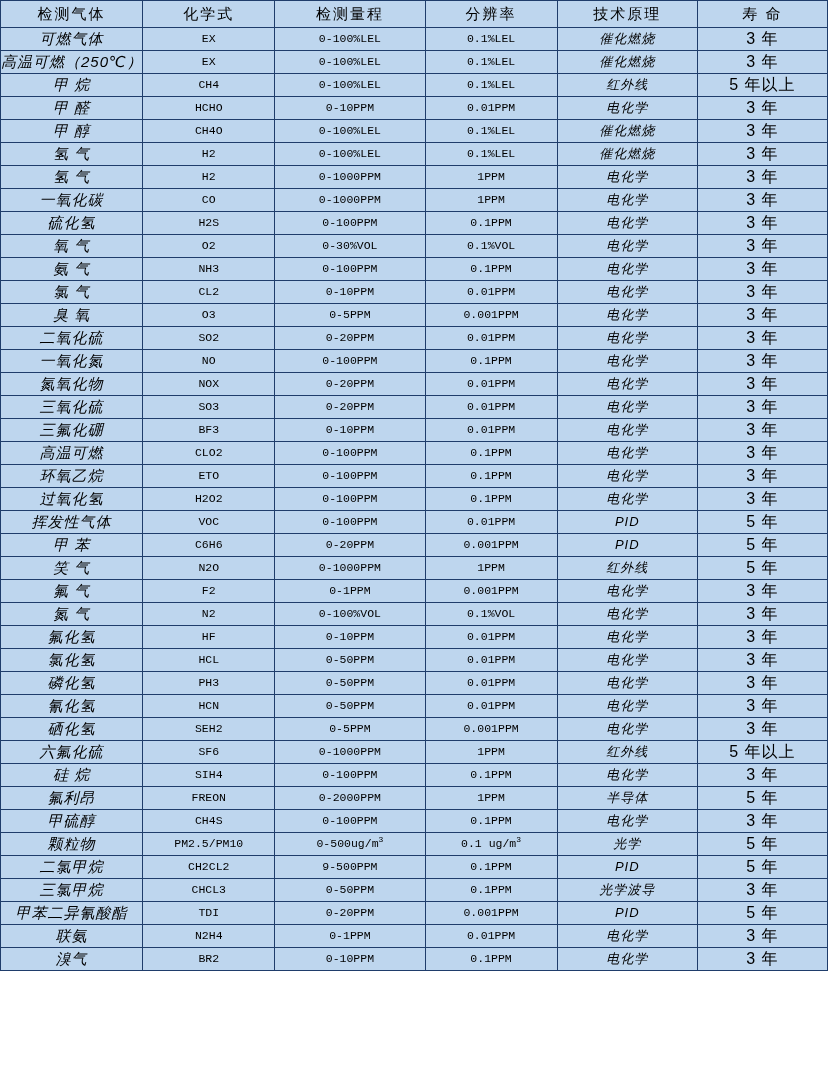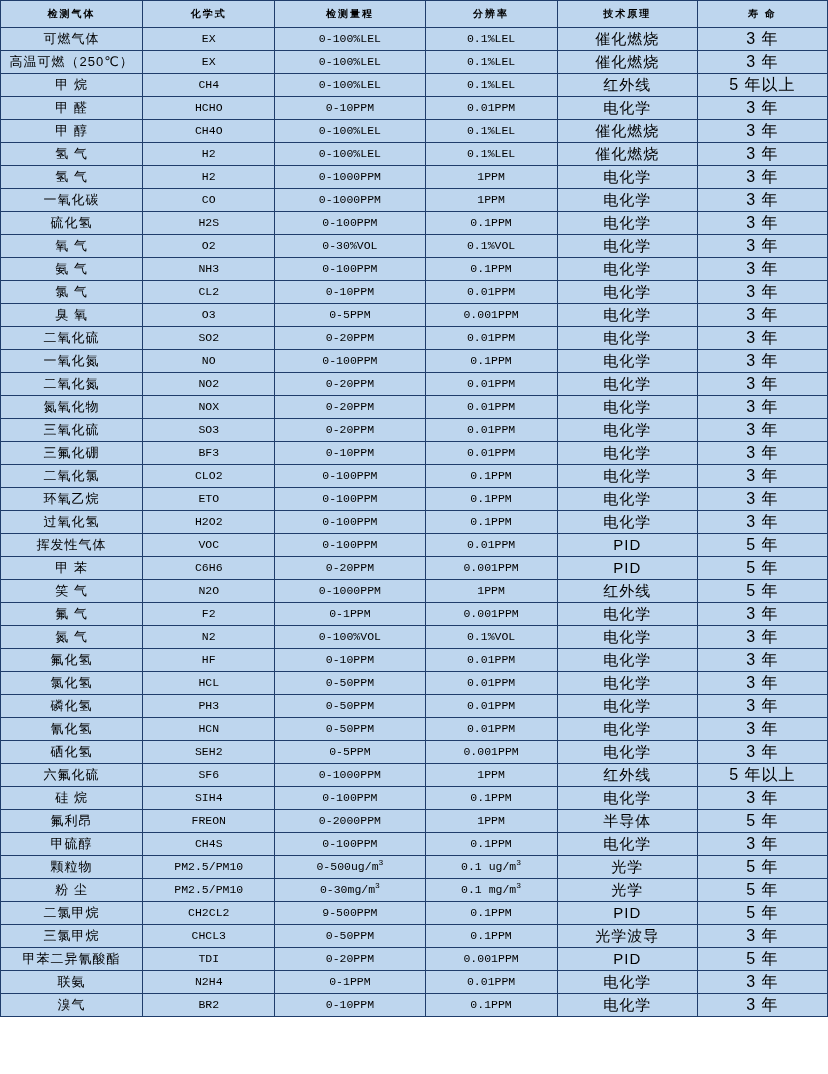--- a/index.html
+++ b/index.html
@@ -23,44 +23,46 @@
     vertical-align: middle;
     background: #bed6ee;
     color: #000000;
     padding: 0;
     height: 22px;
     line-height: 22px;
     overflow: hidden;
     white-space: nowrap;
   }
   #gas-table thead th {
-    font-size: 10px;
-    font-weight: bold;
+    font-size: 15px;
+    font-weight: normal;
     letter-spacing: 2px;
     height: 26px;
     line-height: 26px;
   }
   #gas-table tbody td {
     font-size: 12.5px;
     font-weight: normal;
   }
   #gas-table tbody td.c-name {
-    font-size: 13px;
+    font-size: 15px;
     letter-spacing: 1px;
+    font-style: italic;
   }
   #gas-table tbody td.c-formula,
   #gas-table tbody td.c-range,
   #gas-table tbody td.c-res {
     font-family: "Liberation Mono", "DejaVu Sans Mono", monospace;
     font-size: 11.5px;
     letter-spacing: 0px;
   }
   #gas-table tbody td.c-tech {
-    font-size: 15px;
+    font-size: 13px;
     letter-spacing: 1px;
+    font-style: italic;
   }
   #gas-table tbody td.c-life {
     font-size: 16px;
     letter-spacing: 1px;
   }
   .col-1 { width: 142px; }
   .col-2 { width: 132px; }
   .col-3 { width: 150px; }
   .col-4 { width: 132px; }
   .col-5 { width: 140px; }
@@ -208,28 +210,20 @@
       </tr>
       <tr>
         <td class="c-name">一氧化氮</td>
         <td class="c-formula">NO</td>
         <td class="c-range">0-100PPM</td>
         <td class="c-res">0.1PPM</td>
         <td class="c-tech">电化学</td>
         <td class="c-life">3 年</td>
       </tr>
       <tr>
-        <td class="c-name">二氧化氮</td>
-        <td class="c-formula">NO2</td>
-        <td class="c-range">0-20PPM</td>
-        <td class="c-res">0.01PPM</td>
-        <td class="c-tech">电化学</td>
-        <td class="c-life">3 年</td>
-      </tr>
-      <tr>
         <td class="c-name">氮氧化物</td>
         <td class="c-formula">NOX</td>
         <td class="c-range">0-20PPM</td>
         <td class="c-res">0.01PPM</td>
         <td class="c-tech">电化学</td>
         <td class="c-life">3 年</td>
       </tr>
       <tr>
         <td class="c-name">三氧化硫</td>
         <td class="c-formula">SO3</td>
@@ -240,21 +234,21 @@
       </tr>
       <tr>
         <td class="c-name">三氟化硼</td>
         <td class="c-formula">BF3</td>
         <td class="c-range">0-10PPM</td>
         <td class="c-res">0.01PPM</td>
         <td class="c-tech">电化学</td>
         <td class="c-life">3 年</td>
       </tr>
       <tr>
-        <td class="c-name">二氧化氯</td>
+        <td class="c-name">高温可燃</td>
         <td class="c-formula">CLO2</td>
         <td class="c-range">0-100PPM</td>
         <td class="c-res">0.1PPM</td>
         <td class="c-tech">电化学</td>
         <td class="c-life">3 年</td>
       </tr>
       <tr>
         <td class="c-name">环氧乙烷</td>
         <td class="c-formula">ETO</td>
         <td class="c-range">0-100PPM</td>
@@ -384,28 +378,20 @@
       </tr>
       <tr>
         <td class="c-name">颗粒物</td>
         <td class="c-formula">PM2.5/PM10</td>
         <td class="c-range">0-500ug/m<sup>3</sup></td>
         <td class="c-res">0.1 ug/m<sup>3</sup></td>
         <td class="c-tech">光学</td>
         <td class="c-life">5 年</td>
       </tr>
       <tr>
-        <td class="c-name">粉 尘</td>
-        <td class="c-formula">PM2.5/PM10</td>
-        <td class="c-range">0-30mg/m<sup>3</sup></td>
-        <td class="c-res">0.1 mg/m<sup>3</sup></td>
-        <td class="c-tech">光学</td>
-        <td class="c-life">5 年</td>
-      </tr>
-      <tr>
         <td class="c-name">二氯甲烷</td>
         <td class="c-formula">CH2CL2</td>
         <td class="c-range">9-500PPM</td>
         <td class="c-res">0.1PPM</td>
         <td class="c-tech">PID</td>
         <td class="c-life">5 年</td>
       </tr>
       <tr>
         <td class="c-name">三氯甲烷</td>
         <td class="c-formula">CHCL3</td>

